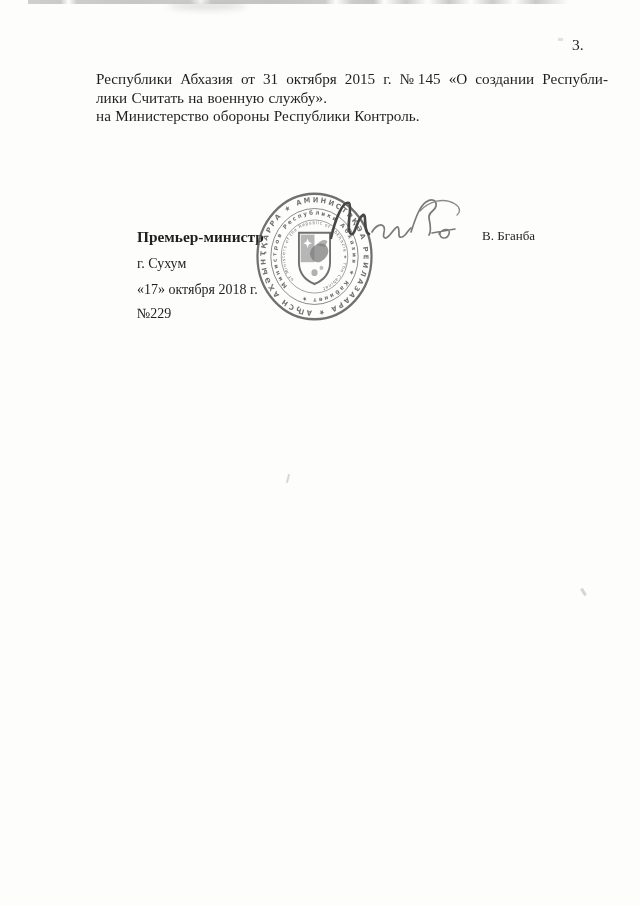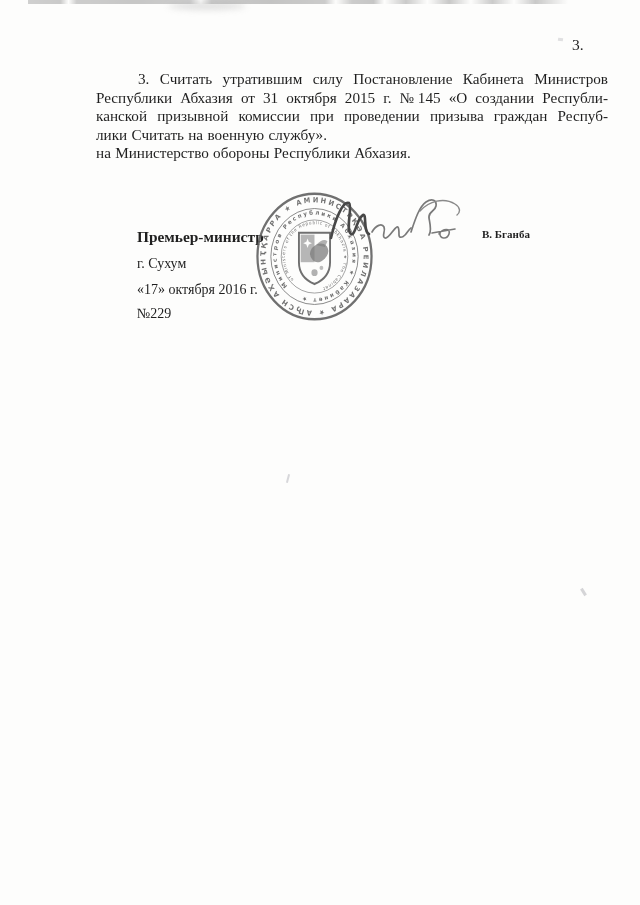--- a/index.html
+++ b/index.html
@@ -49,21 +49,21 @@
   .line { white-space: nowrap; }
   .just { white-space: normal; text-align: justify; text-align-last: justify; }
   .indent { padding-left: 42px; }
 
   .sig-title {
     position: absolute; left: 137px; top: 228px;
     font-size: 15.4px; font-weight: bold;
   }
   .sig-name {
     position: absolute; left: 482px; top: 228px;
-    font-size: 11px; font-weight: bold;
+    font-size: 13px; font-weight: normal;
   }
   .meta { position: absolute; left: 137px; font-size: 14px; }
   .meta-city { top: 256px; }
   .meta-date { top: 282px; }
   .meta-num  { top: 306px; }
 
   
   .stamp {
     position: absolute; left: 254px; top: 190px;
     width: 121px; height: 133px;
@@ -88,31 +88,29 @@
 
   <div class="top-smudge"></div>
   <div class="top-blob"></div>
   <div class="speck speck-a"></div>
   <div class="speck speck-b"></div>
   <div class="speck speck-c"></div>
 
   <div class="page-number">3.</div>
 
   <div class="body-text">
-    <div class="line just indent">3. Считать  утратившим  силу  Постановление  Кабинета  Министров</div>
     <div class="line just">Республики Абхазия от 31 октября 2015 г. №145 «О создании Республи-</div>
-    <div class="line just">канской призывной комиссии при проведении призыва граждан Респуб-</div>
     <div class="line">лики Считать на военную службу».</div>
-    <div class="line">на Министерство обороны Республики Абхазия.</div>
+    <div class="line">на Министерство обороны Республики Контроль.</div>
   </div>
 
   <div class="sig-title">Премьер-министр</div>
   <div class="sig-name">В. Бганба</div>
   <div class="meta meta-city">г. Сухум</div>
-  <div class="meta meta-date">«17» октября 2016 г.</div>
+  <div class="meta meta-date">«17» октября 2018 г.</div>
   <div class="meta meta-num">№229</div>
 
   <div class="stamp">
     <svg viewBox="0 0 140 140" preserveAspectRatio="none">
       <defs>
         <path id="ringO" d="M 29.7,110.3 A 57,57 0 1 1 110.3,110.3 A 57,57 0 0 1 29.7,110.3"></path>
         <path id="ringM" d="M 38.9,101.1 A 44,44 0 1 1 101.1,101.1 A 44,44 0 0 1 38.9,101.1"></path>
         <path id="ringI" d="M 46,94 A 34,34 0 1 1 94,94 A 34,34 0 0 1 46,94"></path>
       </defs>
       <g fill="none" stroke="#5c5c5c">

